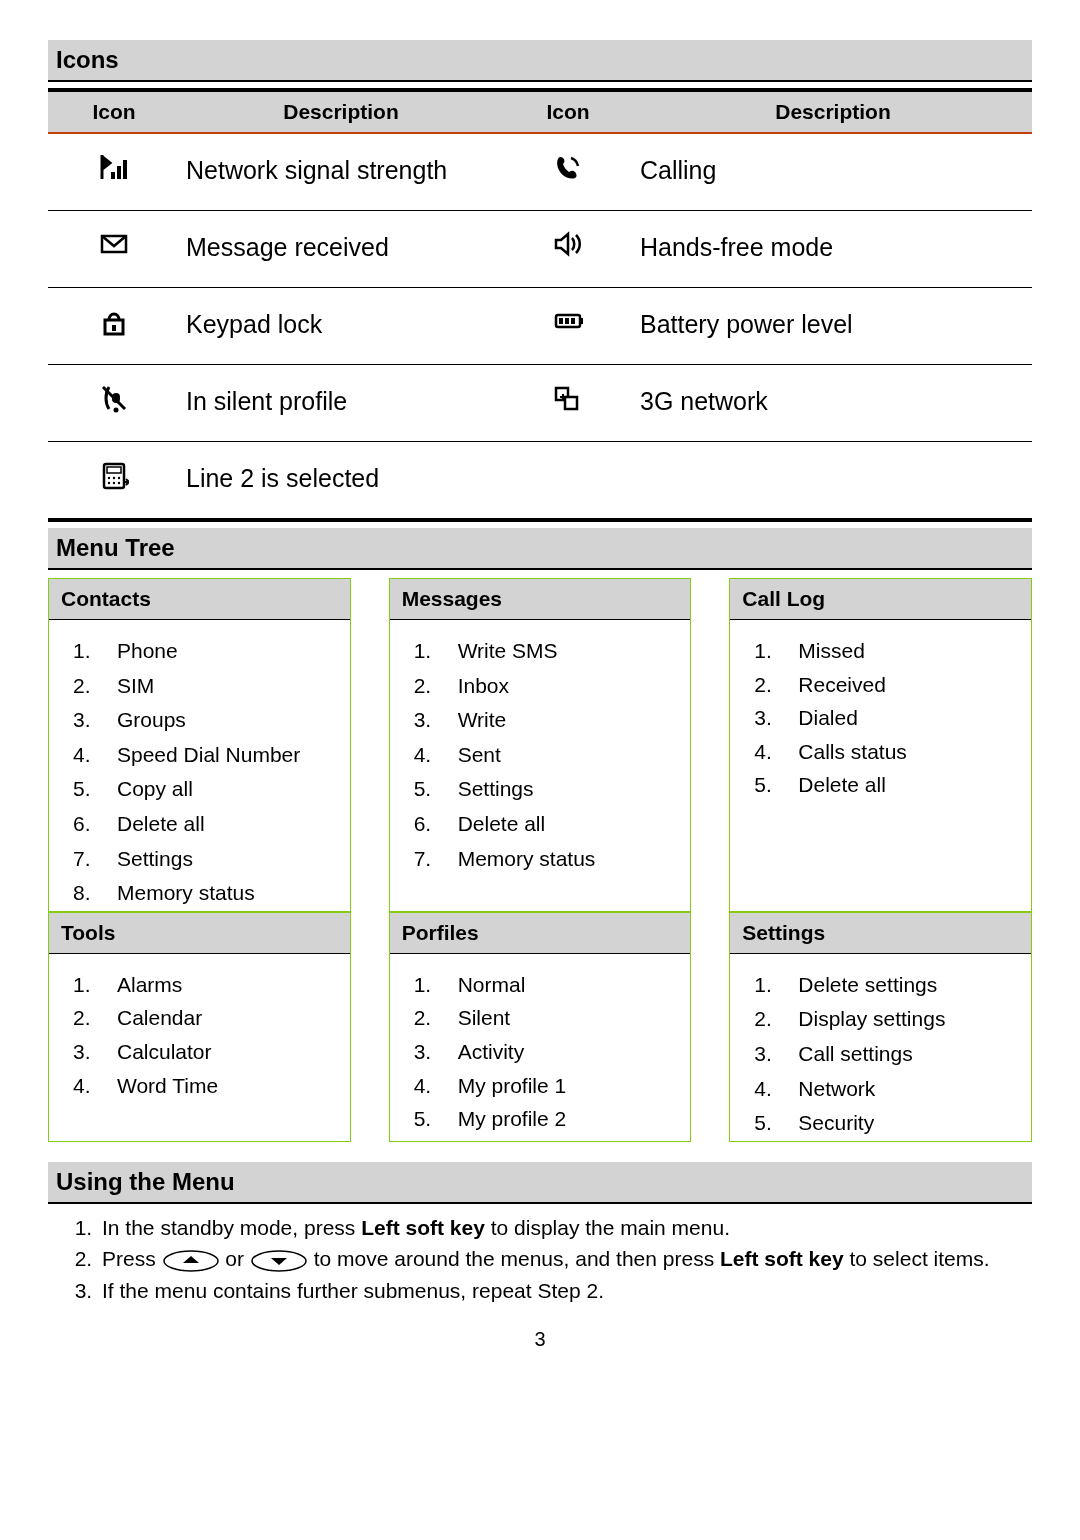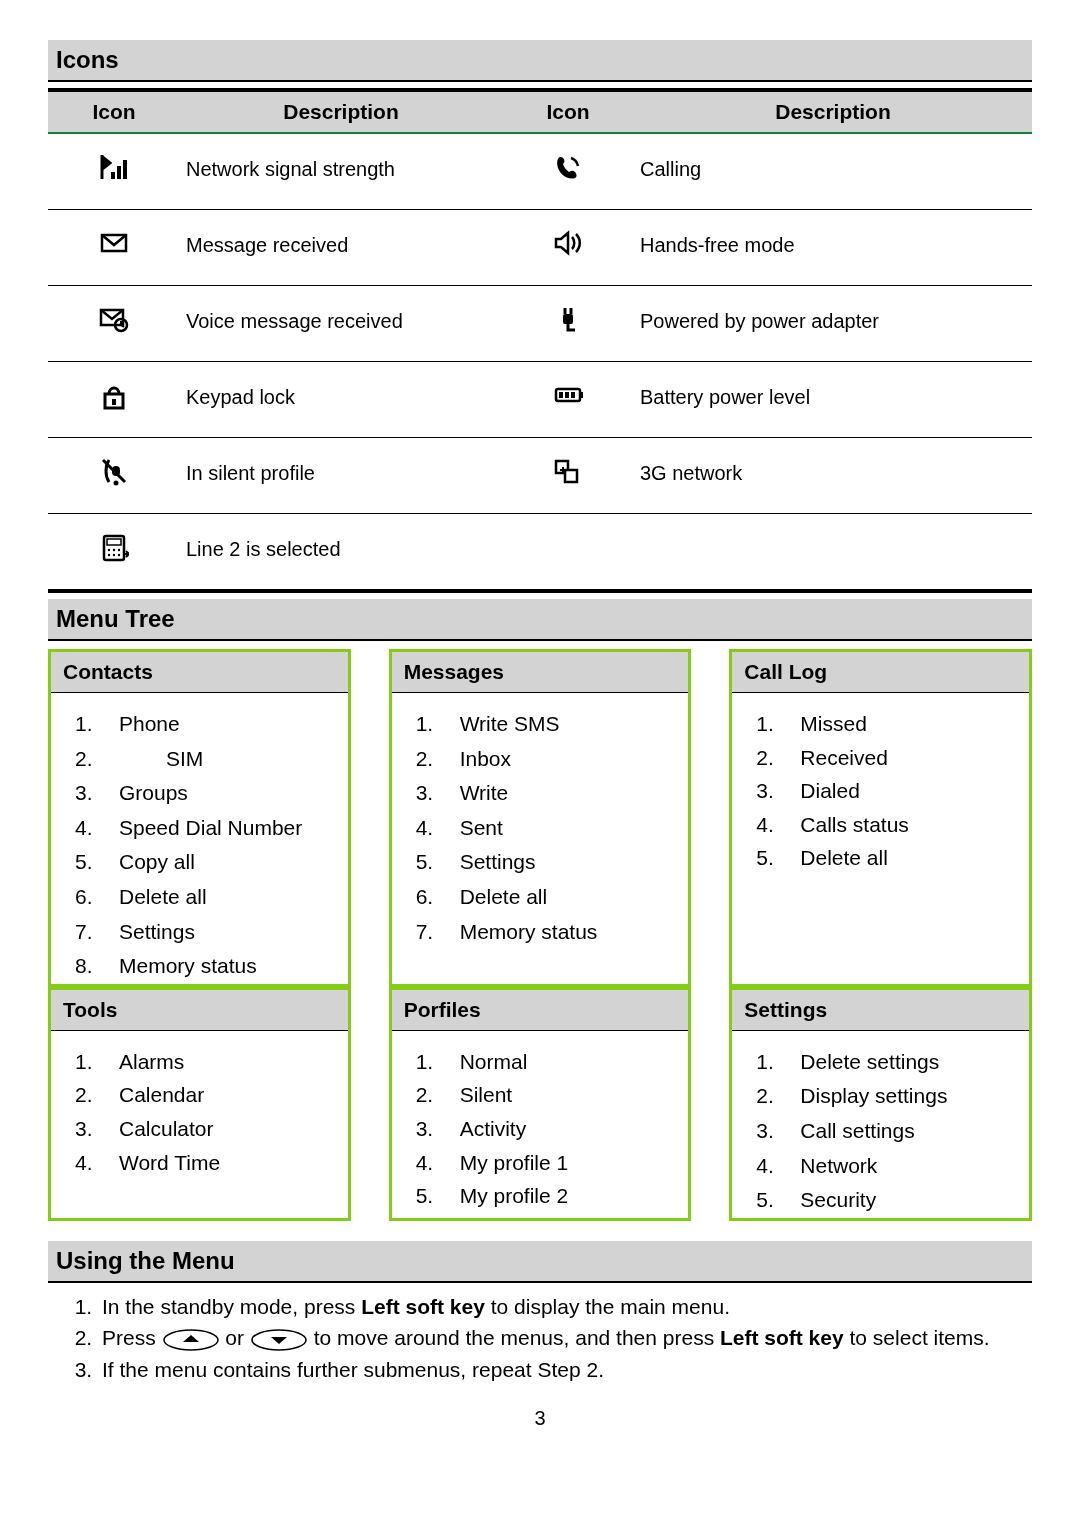--- a/index.html
+++ b/index.html
@@ -1,27 +1,27 @@
 <!DOCTYPE html>
 <html><head>
 <meta charset="utf-8">
 <style>
 html,body{margin:0;padding:0;font-family:Arial,Helvetica,sans-serif;color:#000;background:#fff}
 .page{width:1080px;margin:0 auto;padding:34px 48px 20px 48px;box-sizing:border-box}
 .section-head{background:#d3d3d3;border-bottom:2px solid #000;padding:6px 8px;font-size:24px;font-weight:bold;margin-top:6px}
 .icons-table{width:100%;border-collapse:collapse;margin-top:6px}
 .icons-thead td{background:#d3d3d3;font-weight:bold;text-align:center;padding:8px 6px;font-size:21px}
-.icons-thead{border-top:4px solid #000;border-bottom:2px solid #15803d}
-.icons-row td{padding:18px 6px 22px 6px;font-size:20px;vertical-align:middle}
+.icons-thead{border-top:4px solid #000;border-bottom:2px solid #c2410c}
+.icons-row td{padding:18px 6px 22px 6px;font-size:25px;vertical-align:middle}
 .icons-row{border-bottom:1px solid #000}
 .icons-bottom{border-bottom:4px solid #000}
 .icon-cell{width:120px;text-align:center}
 .icon-glyph{display:inline-block;width:30px;height:30px}
 .menu-grid{display:grid;grid-template-columns:1fr 38px 1fr 38px 1fr;margin-top:8px}
-.menu-card{border:3px solid #84cc16}
+.menu-card{border:1px solid #84cc16}
 .menu-title{background:#d3d3d3;font-weight:bold;font-size:21px;padding:8px 12px;border-bottom:1px solid #000}
 .menu-body{padding:14px 8px 0 8px;font-size:21px}
 .menu-body ol{margin:0;padding-left:50px}
 .menu-body ol.alt{list-style:none;counter-reset:n;padding-left:16px}
 .menu-body ol.alt li{counter-increment:n;position:relative;padding-left:44px;line-height:1.6}
 .menu-body ol.alt li::before{content:counter(n)".";position:absolute;left:0;width:30px;font-family:Arial}
 .menu-body ol li{line-height:1.6}
 .gap{}
 .using ol{margin:8px 0 0 0;padding-left:50px;font-size:21px}
 .using ol li{line-height:1.5;padding-left:4px}
@@ -148,30 +148,20 @@
                 <use href="#i-message"></use>
               </svg></span></td>
           <td>Message received</td>
           <td class="icon-cell"><span class="icon-glyph"><svg width="30" height="30">
                 <use href="#i-speaker"></use>
               </svg></span></td>
           <td>Hands-free mode</td>
         </tr>
         <tr class="icons-row">
           <td class="icon-cell"><span class="icon-glyph"><svg width="30" height="30">
-                <use href="#i-voicemail"></use>
-              </svg></span></td>
-          <td>Voice message received</td>
-          <td class="icon-cell"><span class="icon-glyph"><svg width="30" height="30">
-                <use href="#i-plug"></use>
-              </svg></span></td>
-          <td>Powered by power adapter</td>
-        </tr>
-        <tr class="icons-row">
-          <td class="icon-cell"><span class="icon-glyph"><svg width="30" height="30">
                 <use href="#i-lock"></use>
               </svg></span></td>
           <td>Keypad lock</td>
           <td class="icon-cell"><span class="icon-glyph"><svg width="30" height="30">
                 <use href="#i-battery"></use>
               </svg></span></td>
           <td>Battery power level</td>
         </tr>
         <tr class="icons-row">
           <td class="icon-cell"><span class="icon-glyph"><svg width="30" height="30">
@@ -195,21 +185,21 @@
   </table>
 
   <div class="section-head" style="">Menu Tree</div>
 
   <div class="menu-grid" id="menu-grid">
       <div class="menu-card">
         <div class="menu-title">Contacts</div>
         <div class="menu-body">
           <ol class="alt" style="font-family: &quot;Times New Roman&quot;, serif;">
             <li><span style="font-family: Arial;">Phone</span></li>
-            <li><span style="font-family: Arial; margin-left: 47px;">SIM</span></li>
+            <li><span style="font-family: Arial;">SIM</span></li>
             <li><span style="font-family: Arial;">Groups</span></li>
             <li><span style="font-family: Arial;">Speed Dial Number</span></li>
             <li><span style="font-family: Arial;">Copy all</span></li>
             <li><span style="font-family: Arial;">Delete all</span></li>
             <li><span style="font-family: Arial;">Settings</span></li>
             <li><span style="font-family: Arial;">Memory status</span></li>
           </ol>
         </div>
       </div>
       <div class="gap"></div>

